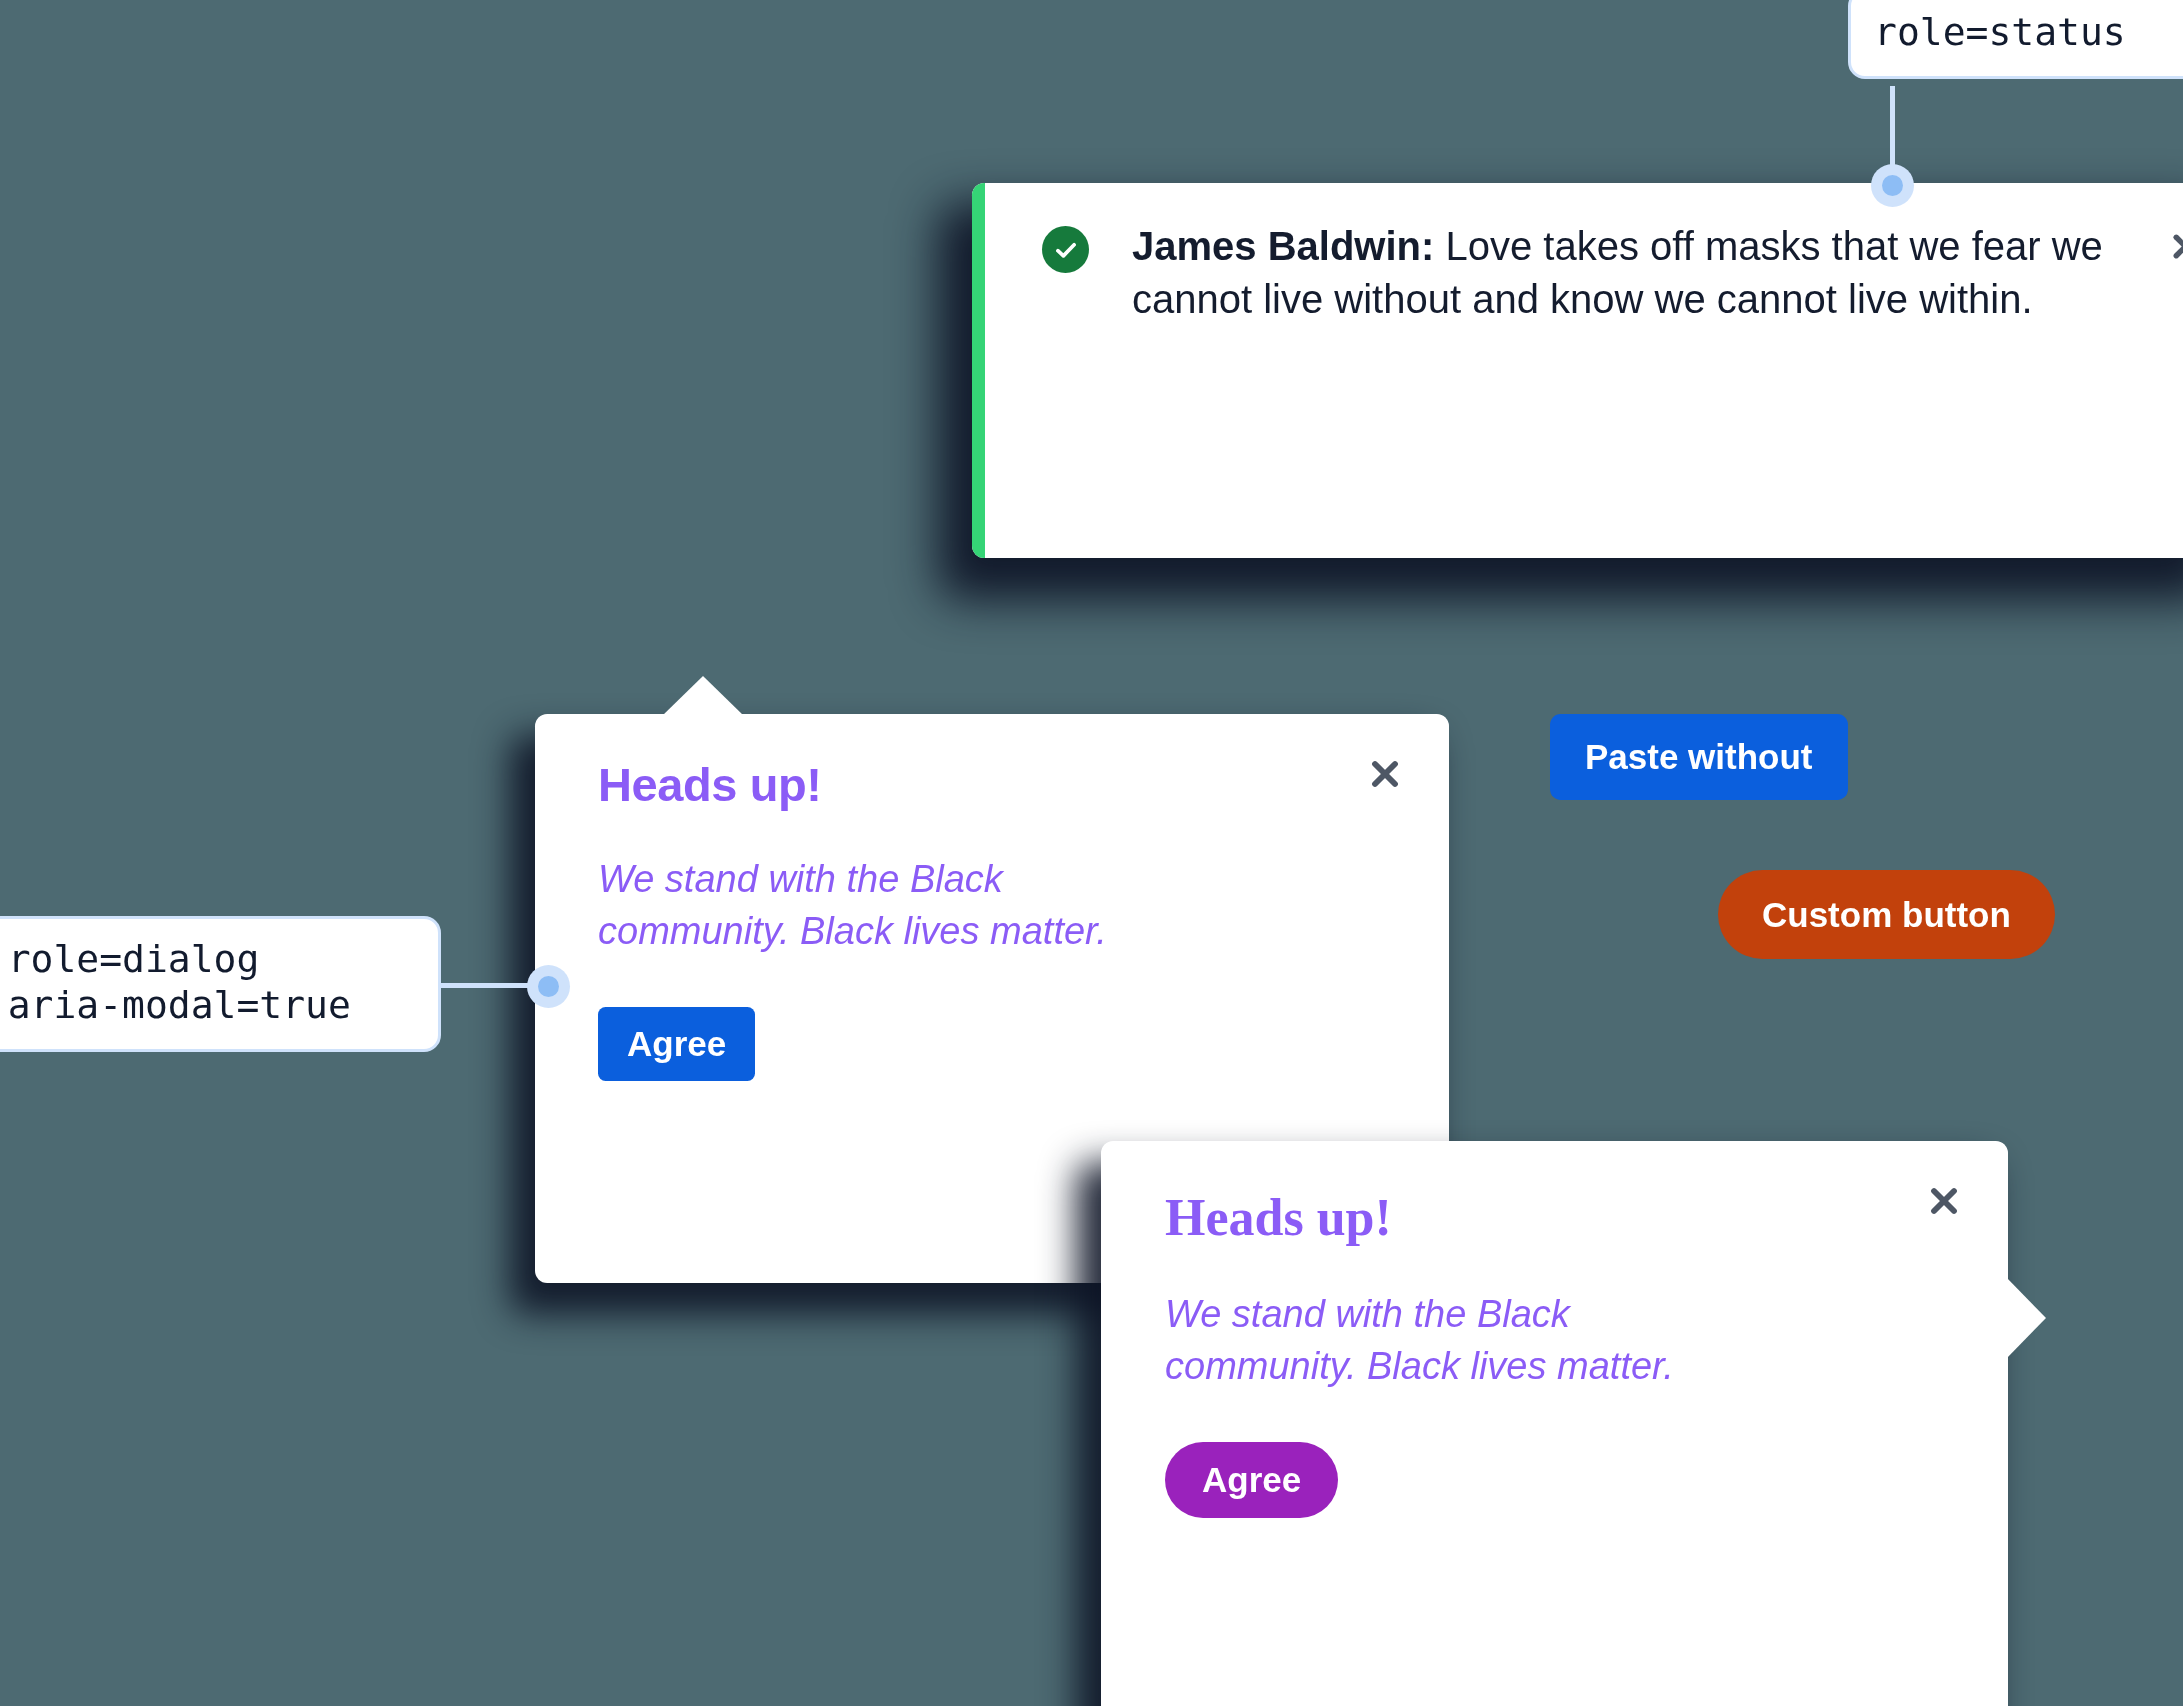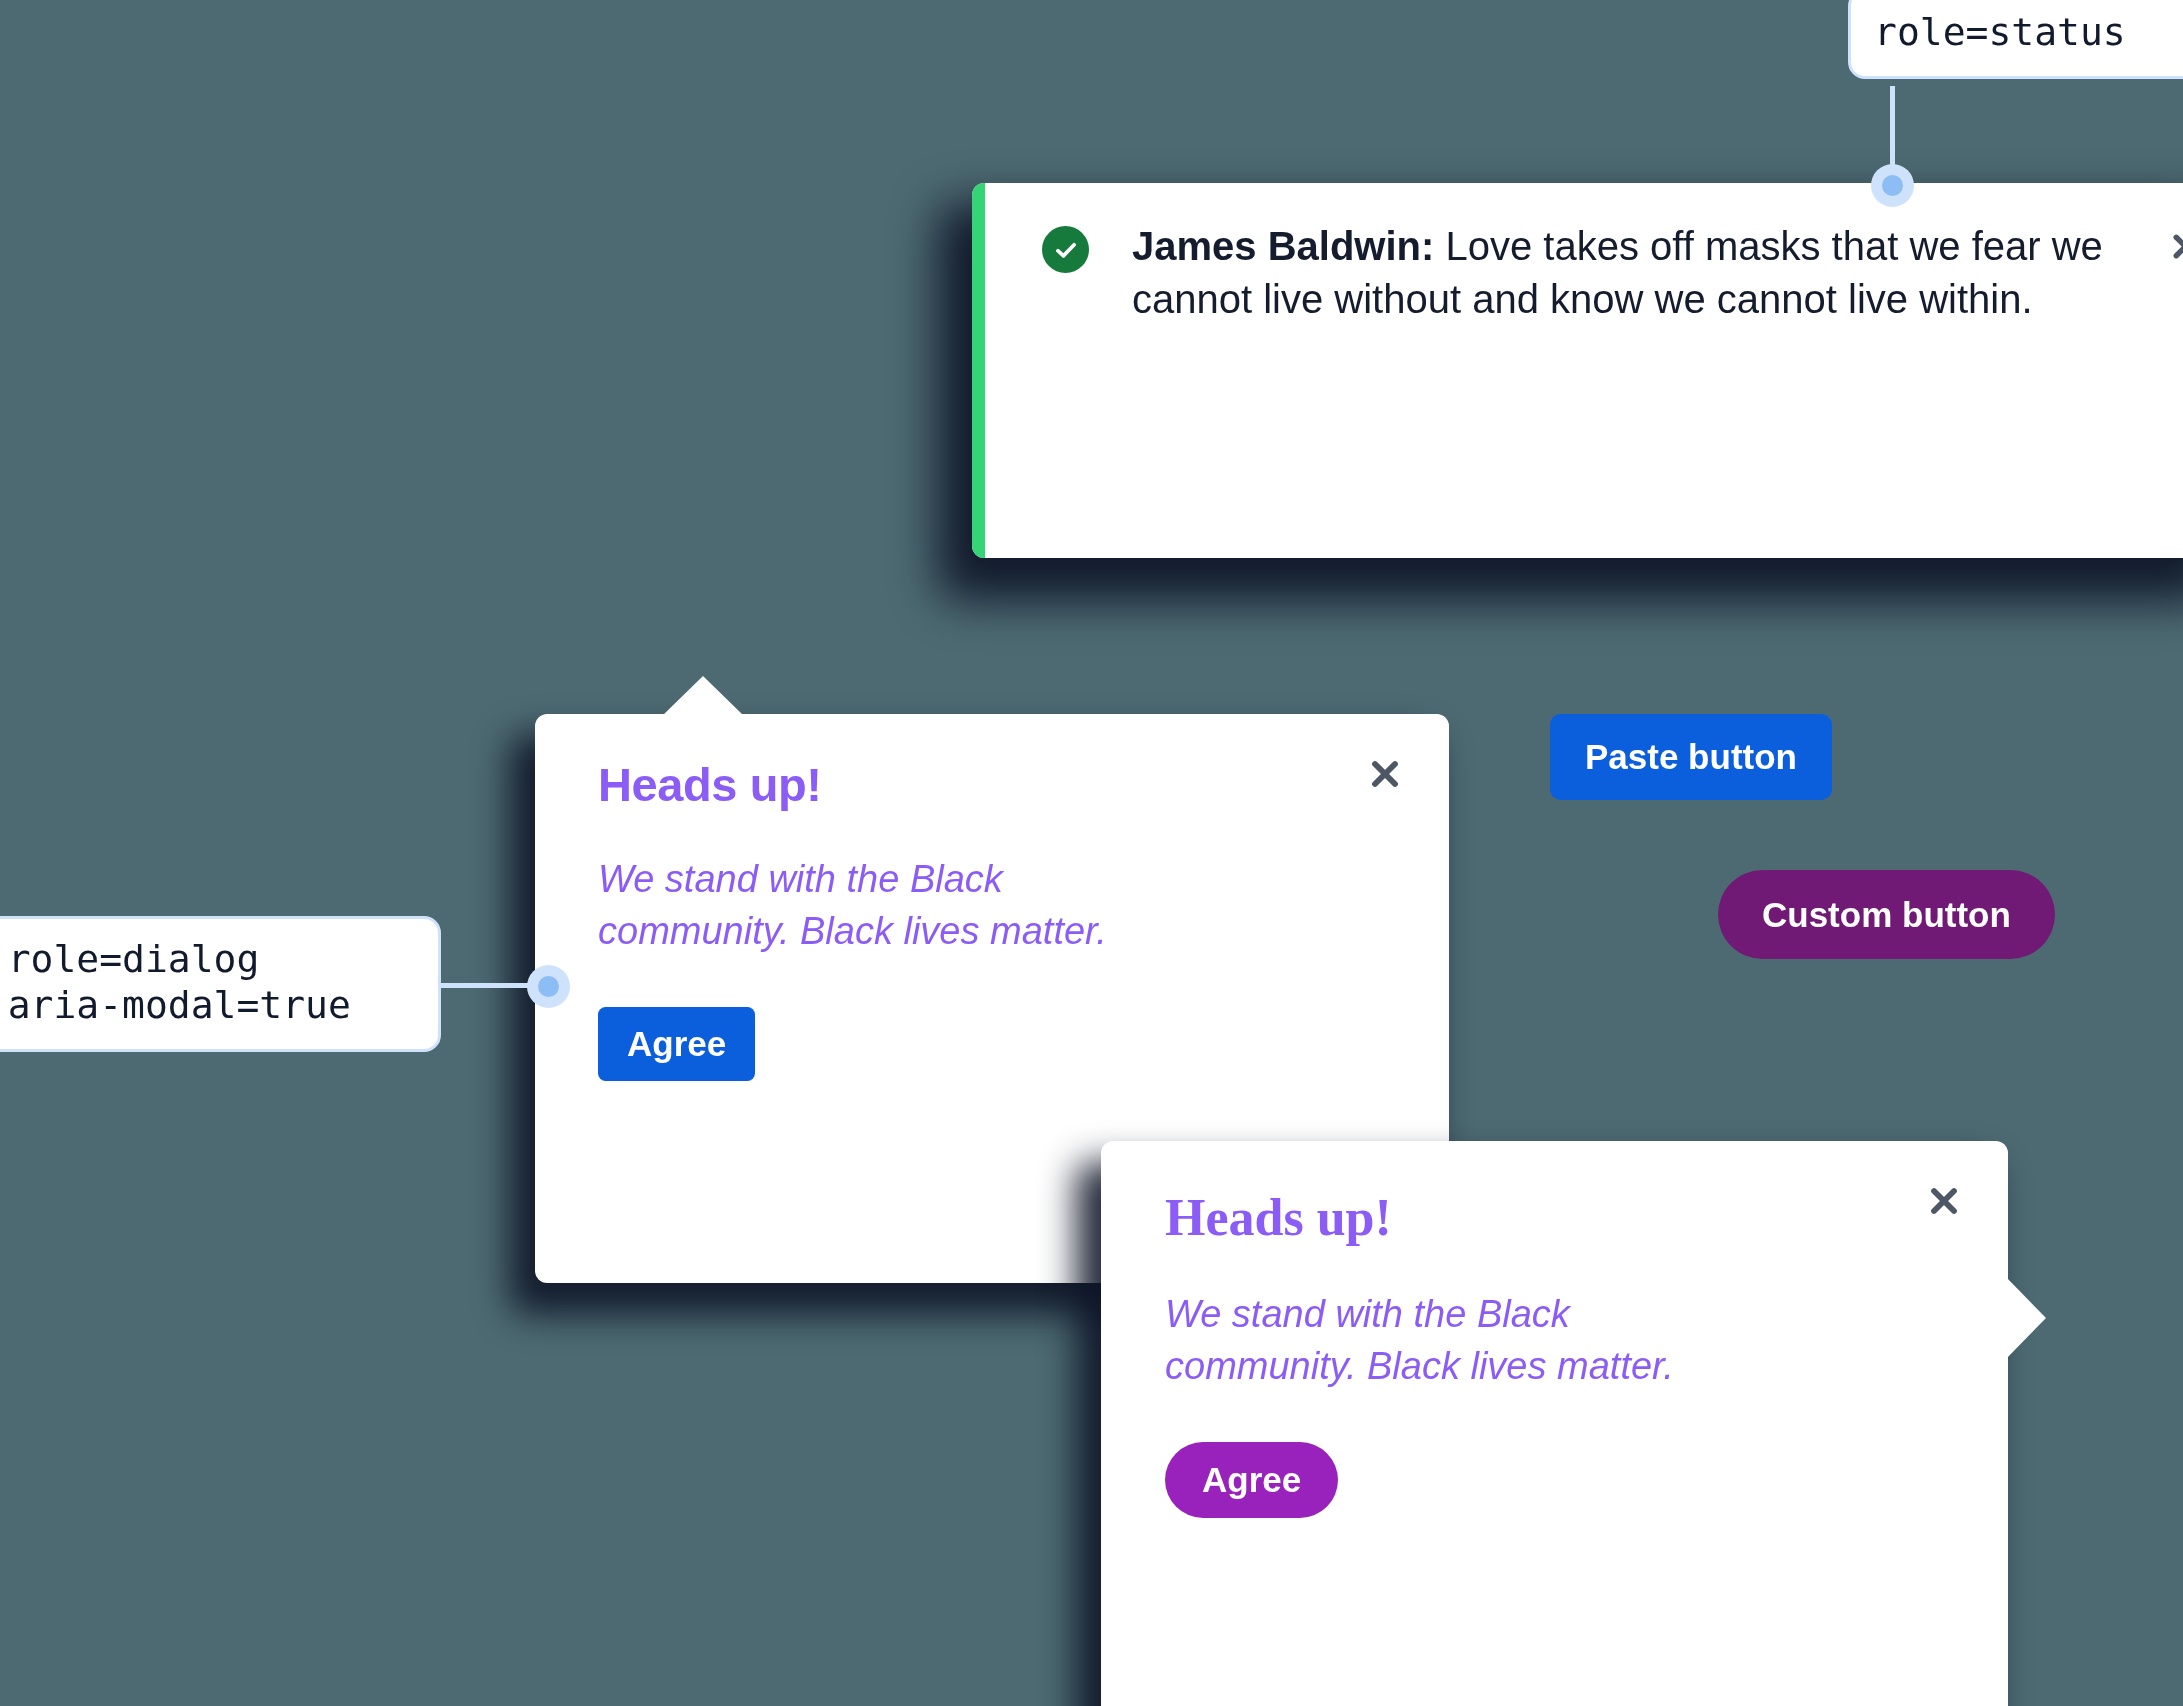--- a/index.html
+++ b/index.html
@@ -258,21 +258,21 @@
     top: 714px;
     background: #0b5fdd;
     border-radius: 10.7px;
     padding: 23px 35px;
     z-index: 25;
   }
   #custom-button {
     position: absolute;
     left: 1718px;
     top: 870px;
-    background: #701a75;
+    background: #c2410c;
     border-radius: 764px;
     padding: 24.5px 44px;
     z-index: 25;
   }
 </style>
 </head>
 <body>
 
 <div class="stage">
 
@@ -326,17 +326,17 @@
       <svg class="x-icon" viewBox="0 0 48 48">
         <line x1="12" y1="12" x2="36" y2="36"></line>
         <line x1="36" y1="12" x2="12" y2="36"></line>
       </svg>
     </div>
     <h2 class="dialog-title serif">Heads up!</h2>
     <p class="dialog-text">We stand with the Black community. Black lives matter.</p>
     <button class="btn btn-agree-purple">Agree</button>
   </div>
 
-  <button class="btn" id="paste-button">Paste button</button>
+  <button class="btn" id="paste-button">Paste without</button>
   <button class="btn" id="custom-button">Custom button</button>
 
 </div>
 
 
 </body></html>

